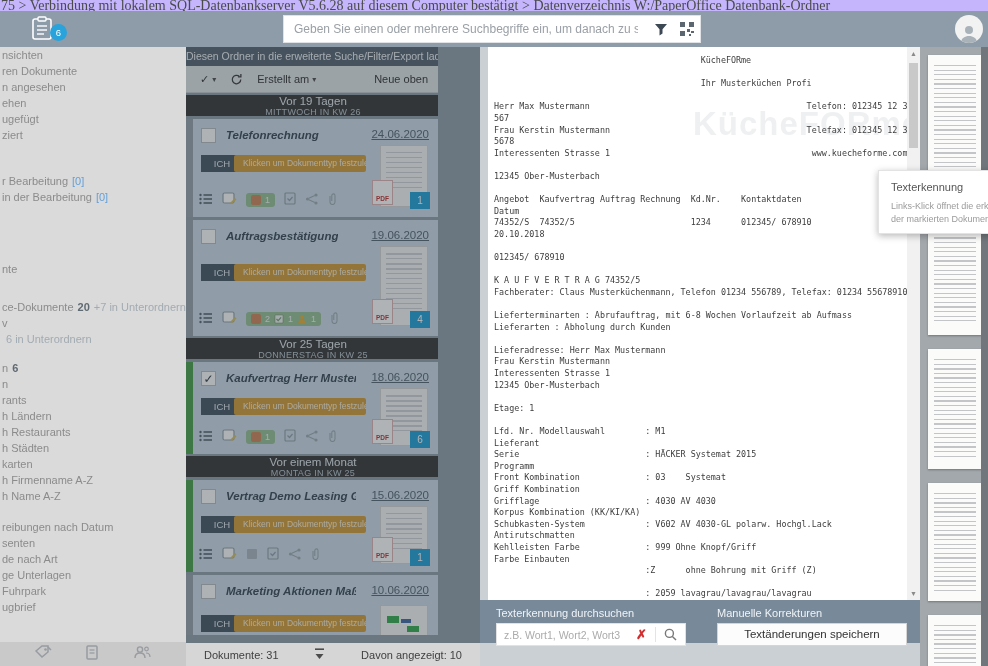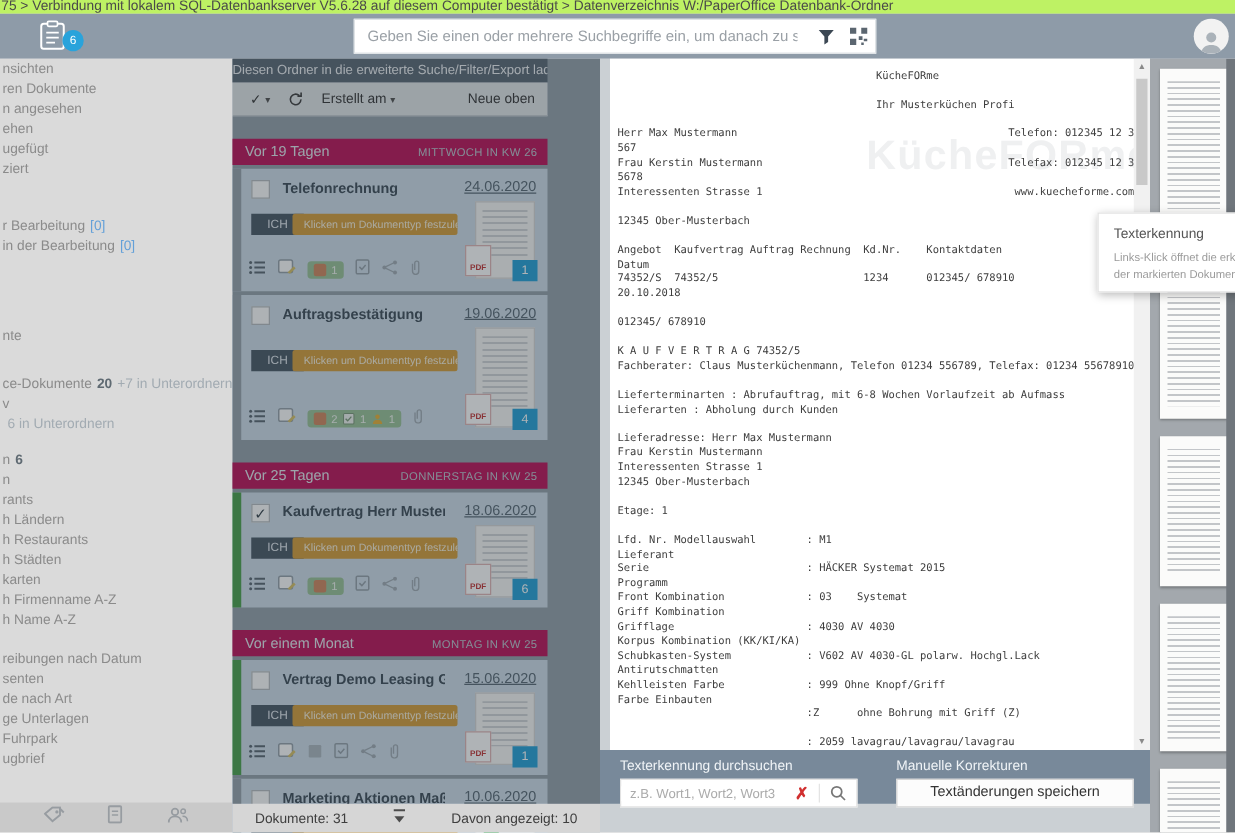--- a/index.html
+++ b/index.html
@@ -3,22 +3,22 @@
 <meta charset="utf-8">
 <style>
   * { box-sizing: border-box; }
   html,body { margin:0; padding:0; }
   body {
     width:988px; height:666px; overflow:hidden; position:relative;
     font-family:"Liberation Sans", sans-serif; background:#e9e9e9;
   }
   
   .breadcrumb {
-    position:absolute; top:0; left:0; right:0; height:11px; background:#bef264;
-    font-size:11px; line-height:11px; color:#4a4a4a; white-space:nowrap; overflow:hidden; padding-left:1px;
+    position:absolute; top:0; left:0; right:0; height:11px; background:#c4b5fd;
+    font-size:14px; line-height:11px; color:#4a4a4a; white-space:nowrap; overflow:hidden; padding-left:1px;font-family:Liberation Serif, serif;
   }
   
   .header { position:absolute; top:11px; left:0; right:0; height:36px; background:#8e9ba8; }
   .clip-icon { position:absolute; left:31px; top:5px; }
   .clip-badge {
     position:absolute; left:50px; top:13px; width:17px; height:17px; border-radius:50%;
     background:#29a3db; color:#fff; font-size:9.5px; display:flex; align-items:center; justify-content:center;
   }
   .search {
     position:absolute; left:283px; top:4px; width:418px; height:28px; background:#fff;
@@ -55,30 +55,30 @@
     text-align:center; line-height:19px; cursor:pointer; white-space:nowrap; overflow:hidden;
   }
   .list-toolbar {
     width:252px; height:27px; background:#e2e6e9; border-bottom:1px solid #c6ccd1;
     display:flex; align-items:center; font-size:11px; color:#333;
   }
   .list-toolbar .tbi { margin-left:14px; cursor:pointer; display:flex; align-items:center; color:#3b3b3b; }
   .caret { font-size:8px; color:#555; margin-left:3px; }
   .order-lbl { margin-left:auto; margin-right:10px; cursor:pointer; color:#3b3b3b; }
   .group-h {
-    width:252px; height:21px; background:#be185d; color:#e2e8ed; margin-top:18px;
-    display:flex; align-items:center; justify-content:space-between; padding:0 8px 0 10px; font-size:11.5px;
+    width:252px; height:21px; background:#404040; color:#e2e8ed; margin-top:2px;
+    display:flex; align-items:center; justify-content:space-between; padding:0 8px 0 10px; font-size:11.5px;flex-direction:column;
   }
   .group-h .gr { font-size:9px; color:#bcc7cf; letter-spacing:0.3px; }
   .card { width:252px; height:98px; background:#cfdeea; margin-top:3px; position:relative; cursor:pointer; }
   .card.cut { height:60px; overflow:hidden; }
   .strip { position:absolute; left:0; top:0; bottom:0; width:7px; background:#9aa5ae; }
   .card.sel .strip { background:#4fa351; }
   .cb { position:absolute; left:15px; top:9px; width:15px; height:15px; background:#fdfdfd; border:1px solid #b9bec2; font-size:12px; line-height:14px; text-align:center; color:#3b4750; }
-  .ctitle { position:absolute; left:40px; top:10px; font-size:11.5px; font-weight:bold; color:#42505c; max-width:130px; white-space:nowrap; overflow:hidden; }
+  .ctitle { position:absolute; left:40px; top:10px; font-size:11.5px; font-weight:bold; color:#42505c; max-width:130px; white-space:nowrap; overflow:hidden;font-style:italic; }
   .cdate { position:absolute; right:9px; top:9px; font-size:11.5px; color:#5d6c78;text-decoration:underline; }
   .ich { position:absolute; left:15px; top:36px; width:42px; height:17px; background:#4d5c69; color:#e2e9ef; font-size:9.5px; text-align:center; line-height:17px; }
   .typebtn {
     position:absolute; left:48px; top:36px; height:17px; line-height:17px; padding:0 9px;
     background:#d6a040; border-radius:2px; color:#f7f0dd; font-size:8.5px; white-space:nowrap;
     overflow:hidden; max-width:132px; cursor:pointer;
   }
   .cicons { position:absolute; left:13px; bottom:8px; display:flex; align-items:center; gap:9px; }
   .gpill { display:flex; align-items:center; gap:4px; background:#9cc39a; border-radius:3px; padding:2px 5px; }
   .tagsq { width:10px; height:10px; background:#d28a63; border-radius:2px; }

